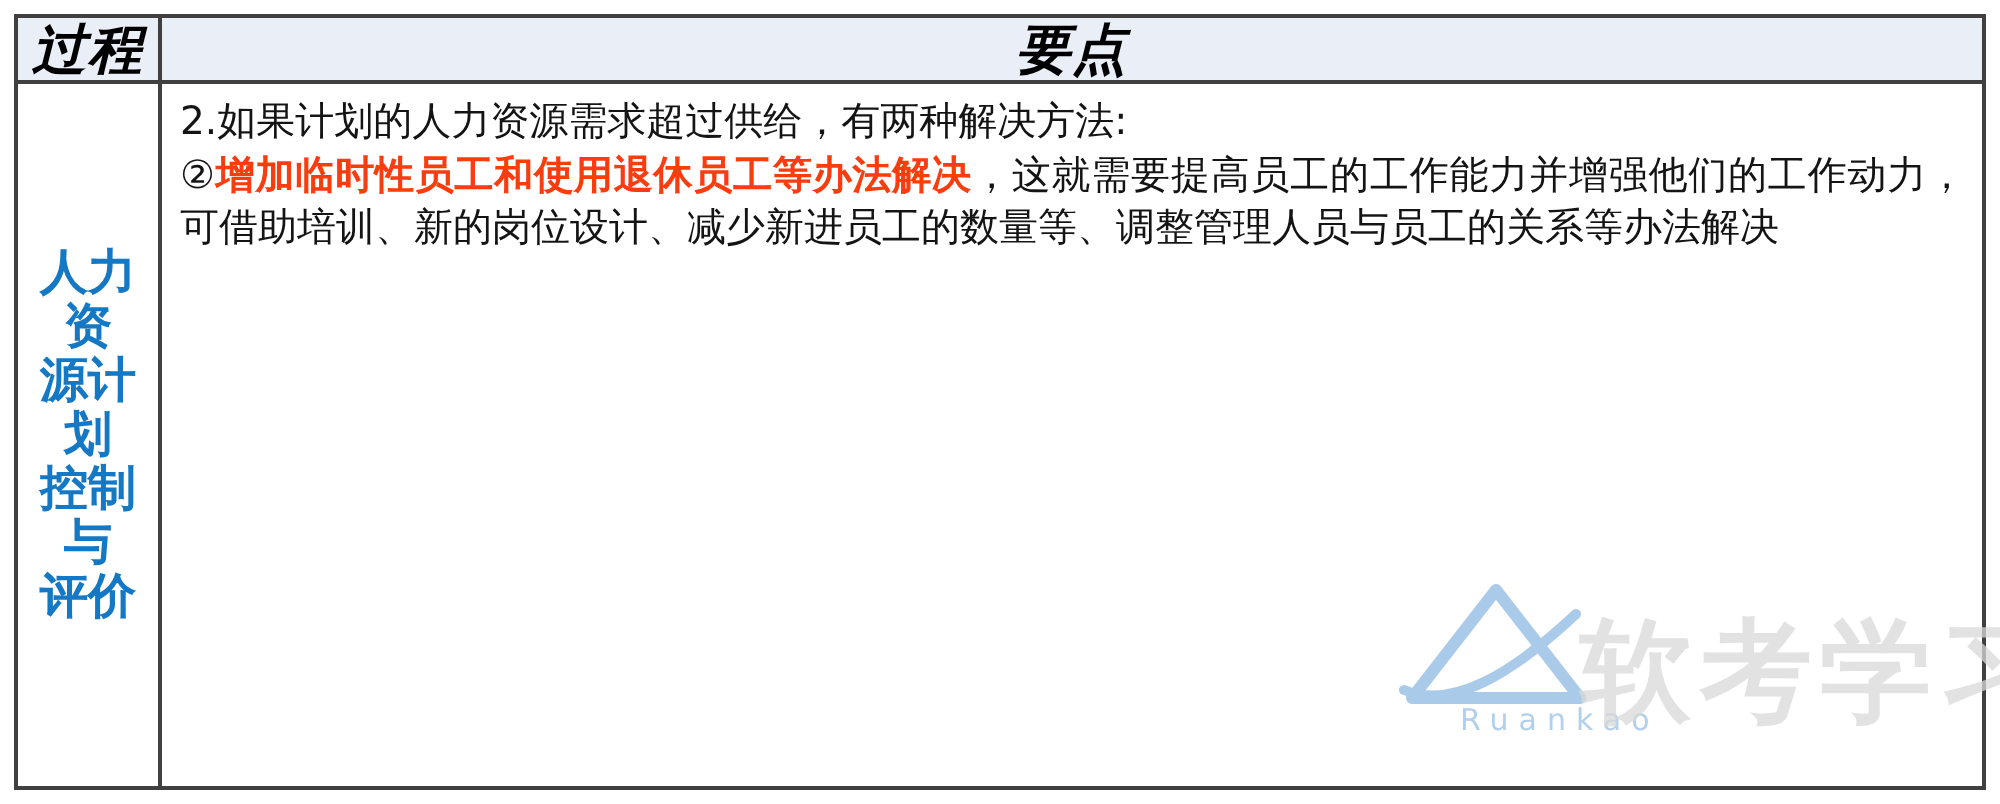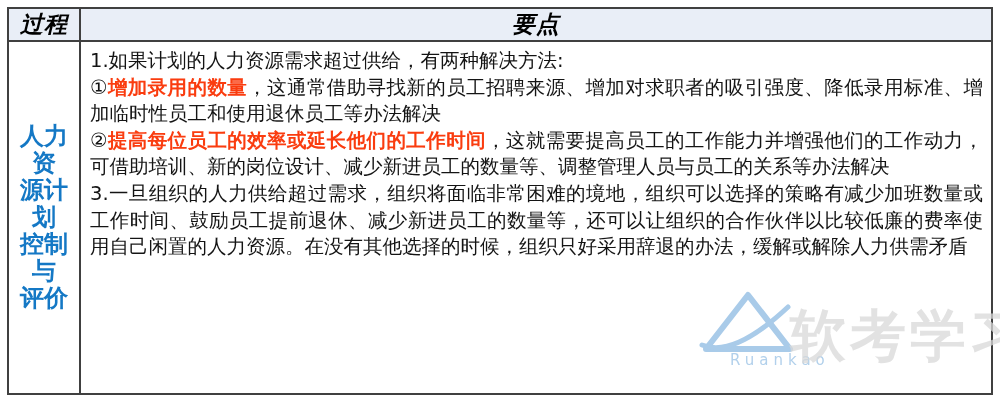--- a/index.html
+++ b/index.html
@@ -18,21 +18,21 @@
   }
   .table{
     position:absolute;left:7px;top:7px;width:986px;height:388px;
     border:2px solid var(--border);background:#fff;
     display:grid;grid-template-columns:72px 1fr;grid-template-rows:33px 1fr;
   }
   .th{
     background:var(--header-bg);
     border-bottom:2px solid var(--border);
     display:flex;align-items:center;justify-content:center;
-    font-weight:bold;font-style:italic;font-size:23px;color:#000;
+    font-weight:bold;font-style:italic;font-size:27px;color:#000;
     letter-spacing:1px;
   }
   .th-process{border-right:2px solid var(--border);}
   .process-cell{
     border-right:2px solid var(--border);
     display:flex;align-items:center;justify-content:center;
     background:#fff;
   }
   .process-label{
     color:var(--process);font-weight:bold;font-size:24px;line-height:27px;
@@ -83,21 +83,19 @@
     <div class="keypoints-cell">
       <div class="watermark">
         <svg class="wm-logo" viewBox="0 0 96 74" xmlns="http://www.w3.org/2000/svg">
           <path d="M50 4 L92 58 L8 58 Z" fill="none" stroke="#a9cbe9" stroke-width="6" stroke-linejoin="round"></path>
           <path d="M4 54 C 28 64, 58 46, 90 16" fill="none" stroke="#a9cbe9" stroke-width="5" stroke-linecap="round"></path>
         </svg>
         <div class="wm-logo-letters">Ruankao</div>
         <div class="wm-brand">软考学习</div>
       </div>
       <div>
-          <p class="kp-para"><span>1.如果计划的人力资源需求超过供给，有两种解决方法:</span></p>
-          <p class="kp-para"><span>①</span><span class="hl">增加录用的数量</span><span>，这通常借助寻找新的员工招聘来源、增加对求职者的吸引强度、降低录用标准、增加临时性员工和使用退休员工等办法解决</span></p>
-          <p class="kp-para"><span>②</span><span class="hl">提高每位员工的效率或延长他们的工作时间</span><span>，这就需要提高员工的工作能力并增强他们的工作动力，可借助培训、新的岗位设计、减少新进员工的数量等、调整管理人员与员工的关系等办法解决</span></p>
-          <p class="kp-para"><span>3.一旦组织的人力供给超过需求，组织将面临非常困难的境地，组织可以选择的策略有减少加班数量或工作时间、鼓励员工提前退休、减少新进员工的数量等，还可以让组织的合作伙伴以比较低廉的费率使用自己闲置的人力资源。在没有其他选择的时候，组织只好采用辞退的办法，缓解或解除人力供需矛盾</span></p>
+          <p class="kp-para"><span>2.如果计划的人力资源需求超过供给，有两种解决方法:</span></p>
+          <p class="kp-para"><span>②</span><span class="hl">增加临时性员工和使用退休员工等办法解决</span><span>，这就需要提高员工的工作能力并增强他们的工作动力，可借助培训、新的岗位设计、减少新进员工的数量等、调整管理人员与员工的关系等办法解决</span></p>
         </div>
     </div>
 
   </div>
 </div>
 
 </body></html>

